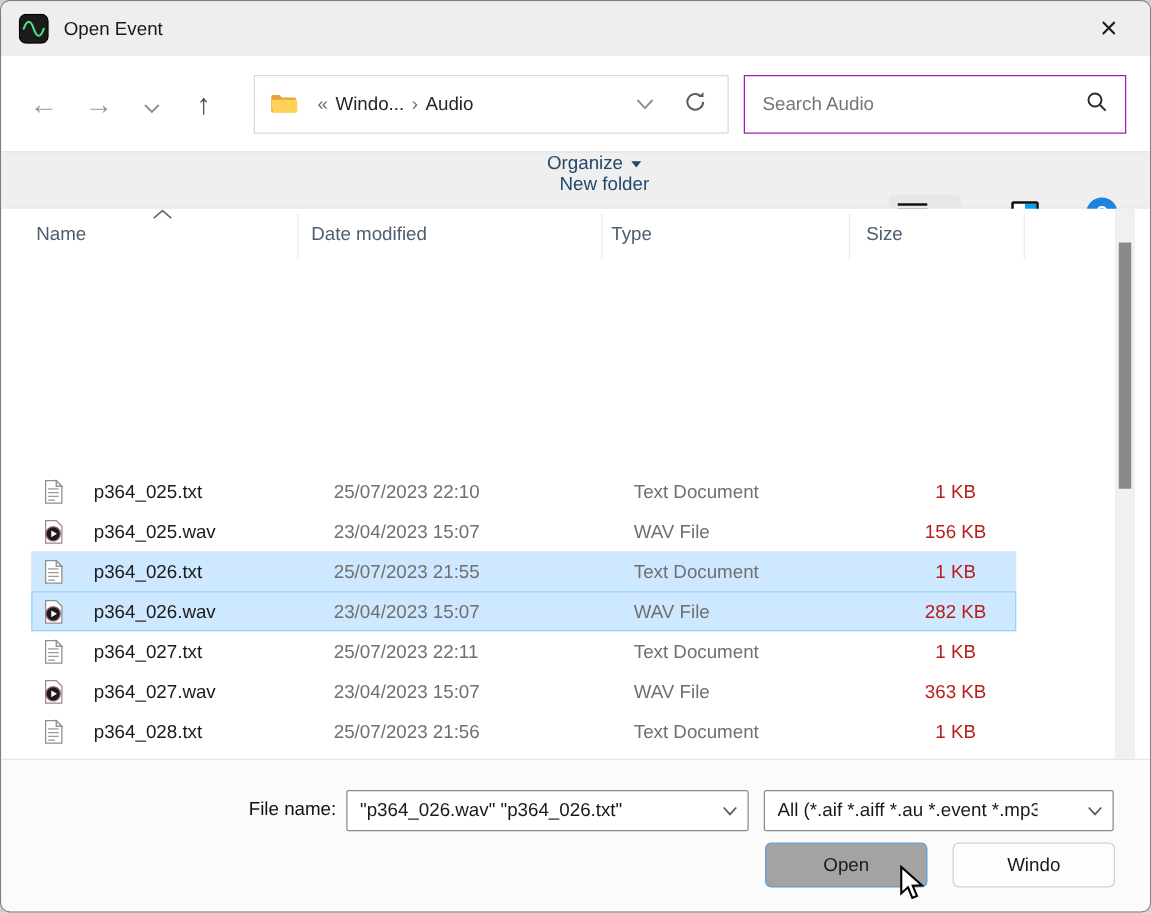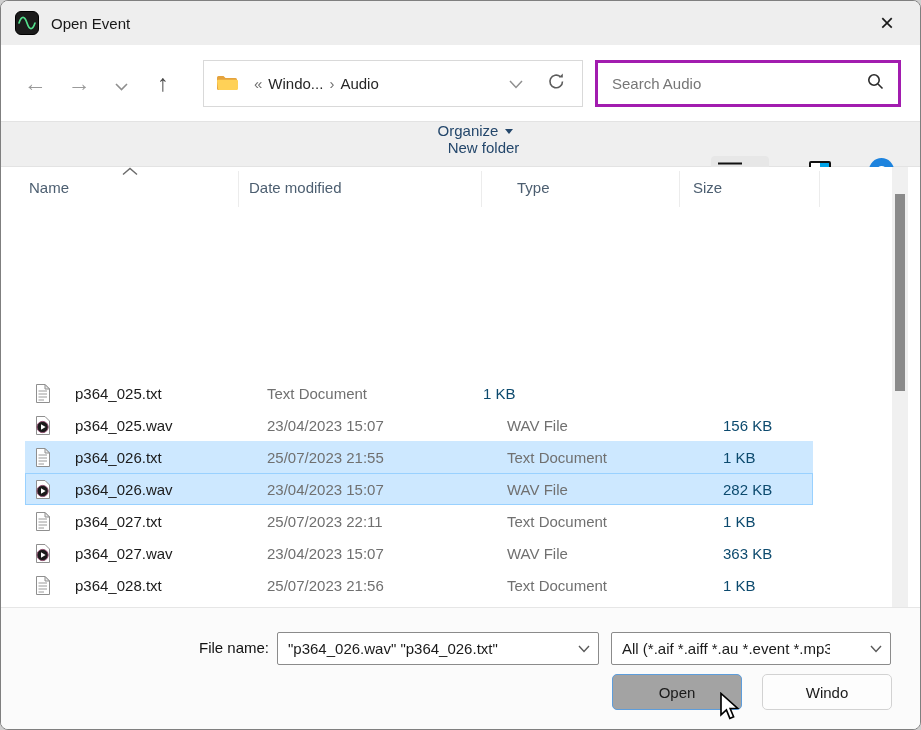--- a/index.html
+++ b/index.html
@@ -23,21 +23,21 @@
   .nav-ico.enabled { color:#474747; }
   .nav-ico.small { width:40px; }
   .nav-back { margin-left:12px; }
   .addressbar { margin-left:18px; width:380px; height:47px; border:1px solid #d9d9d9; background:#fff;
     display:flex; align-items:center; padding:0 12px; }
   .folder-ico { width:22px; height:18px; margin-right:10px; flex:0 0 auto; }
   .crumb-sep { color:#6f6f6f; margin:0 6px; font-size:15px; }
   .crumb { color:#262626; }
   .addr-chevron { margin-left:auto; padding:0 10px; }
   .refresh { padding:0 4px 0 14px; }
-  .searchbox { margin-left:12px; width:306px; height:47px; border:3px solid #a21caf; background:#fff;
+  .searchbox { margin-left:12px; width:306px; height:47px; border:1px solid #a21caf; background:#fff;
     display:flex; align-items:center; padding:0 14px; color:#767676; }
   .searchbox .mag { margin-left:auto; }
   
   .toolbar { position:absolute; top:120px; left:0; right:0; height:46px; background:#efefef;
     border-top:1px solid #e3e3e3; border-bottom:1px solid #e3e3e3;
     display:flex; align-items:center; color:#24476b;flex-direction:column; }
   .tb-item { display:flex; align-items:center; gap:7px; }
   .organize { margin-left:30px; }
   .newfolder { margin-left:46px; }
   .caret-down { width:0; height:0; border-left:4px solid transparent; border-right:4px solid transparent;
@@ -47,35 +47,35 @@
   .view-caret { width:0; height:0; border-left:4px solid transparent; border-right:4px solid transparent;
     border-top:5px solid #111; margin-left:12px; }
   .preview-ico { width:22px; height:19px; border:2px solid #111; border-radius:2px; margin-left:40px;
     background:linear-gradient(to right,#ffffff 50%, #00a3e8 50%); }
   .help-btn { width:25px; height:25px; border-radius:50%; background:#1d83de; color:#fff; font-weight:bold;
     display:flex; align-items:center; justify-content:center; font-size:15px; margin-left:38px; }
   
   .listarea { position:absolute; top:166px; left:0; right:0; height:440px; background:#fff; }
   .hdr { position:absolute; top:0; left:0; right:0; height:44px; color:#4c5e70;text-align:right; }
   .hdr-cell { position:absolute; top:12px; }
-  .hdr-name { left:28px; } .hdr-date { left:248px; } .hdr-type { left:488px;margin-left:28px; } .hdr-size { left:692px; }
+  .hdr-name { left:28px; } .hdr-date { left:248px; } .hdr-type { left:488px; } .hdr-size { left:692px; }
   .hdr-div { position:absolute; top:4px; height:36px; width:1px; background:#ececec; }
   .sort-ind { position:absolute; top:0px; left:120px; }
   .rows { position:absolute; top:210px; left:24px; width:788px; }
   .row { display:flex; align-items:center; height:32px; border:1px solid transparent; }
   .row.selected { background:#cde8ff; }
   .row.focused { border-color:#99d1ff; }
   .cell-icon { width:18px; height:21px; margin-left:8px; flex:0 0 auto; }
   .cell-icon svg { display:none; }
   .cell-icon.txt svg.svg-txt { display:block; }
   .cell-icon.wav svg.svg-wav { display:block; }
   .cell-name { width:192px; margin-left:23px; color:#1b1b1b; overflow:hidden; white-space:nowrap; }
   .cell-date { width:240px; color:#707070; }
   .cell-type { width:216px; color:#707070; }
-  .cell-size { flex:1; text-align:left; padding-right:6px; color:#0c4a6e; }
+  .cell-size { flex:1; text-align:center; padding-right:6px; color:#b91c1c; }
   .scroll-track { position:absolute; top:0; right:12px; width:16px; height:440px; background:#f0f0f0; }
   .scroll-thumb { position:absolute; top:27px; left:3px; width:10px; height:197px; background:#8a8a8a; }
   
   .footer { position:absolute; top:606px; left:0; right:0; height:144px; background:#fbfbfb;
     border-top:1px solid #e6e6e6; }
   .fn-label { position:absolute; top:31px; left:185px; width:83px; text-align:right; color:#111; }
   .combo { position:absolute; height:33px; border:1px solid #8b8b8b; border-radius:2px; background:#fff;
     display:flex; align-items:center; padding:0 8px 0 10px; white-space:nowrap; overflow:hidden; }
   .combo .val { flex:1; overflow:hidden; white-space:nowrap; }
   .combo-filename { top:24px; left:276px; width:322px; }
@@ -189,20 +189,21 @@
         <path d="M2.5 1.5 h8.5 l4.5 4.5 v13.5 h-13 z" fill="#fff" stroke="#8f8f8f" stroke-width="1"></path>
         <path d="M11 1.5 l4.5 4.5 h-4.5 z" fill="#ededed" stroke="#8f8f8f" stroke-width="1"></path>
         <line x1="4.5" y1="8" x2="13" y2="8" stroke="#9a9a9a" stroke-width="1"></line>
         <line x1="4.5" y1="11" x2="13" y2="11" stroke="#9a9a9a" stroke-width="1"></line>
         <line x1="4.5" y1="14" x2="13" y2="14" stroke="#9a9a9a" stroke-width="1"></line>
         <line x1="4.5" y1="17" x2="10" y2="17" stroke="#9a9a9a" stroke-width="1"></line>
       </svg>
 
     </span>
     <span class="cell-name">p364_025.txt</span>
+    <span class="cell-date">25/07/2023 22:10</span>
     <span class="cell-type">Text Document</span>
     <span class="cell-size">1 KB</span>
   </div>
         <div class="row">
     <span class="cell-icon wav">
 
       <svg class="svg-wav" width="18" height="21" viewBox="0 0 18 21">
         <path d="M2.5 1.5 h8.5 l4.5 4.5 v13.5 h-13 z" fill="#fff" stroke="#8f8f8f" stroke-width="1"></path>
         <circle cx="8.6" cy="12" r="5.6" fill="#1a1a1a" stroke="#8c4a6b" stroke-width="1"></circle>
         <path d="M7 9.3 l4.6 2.7 -4.6 2.7 z" fill="#fff"></path>

